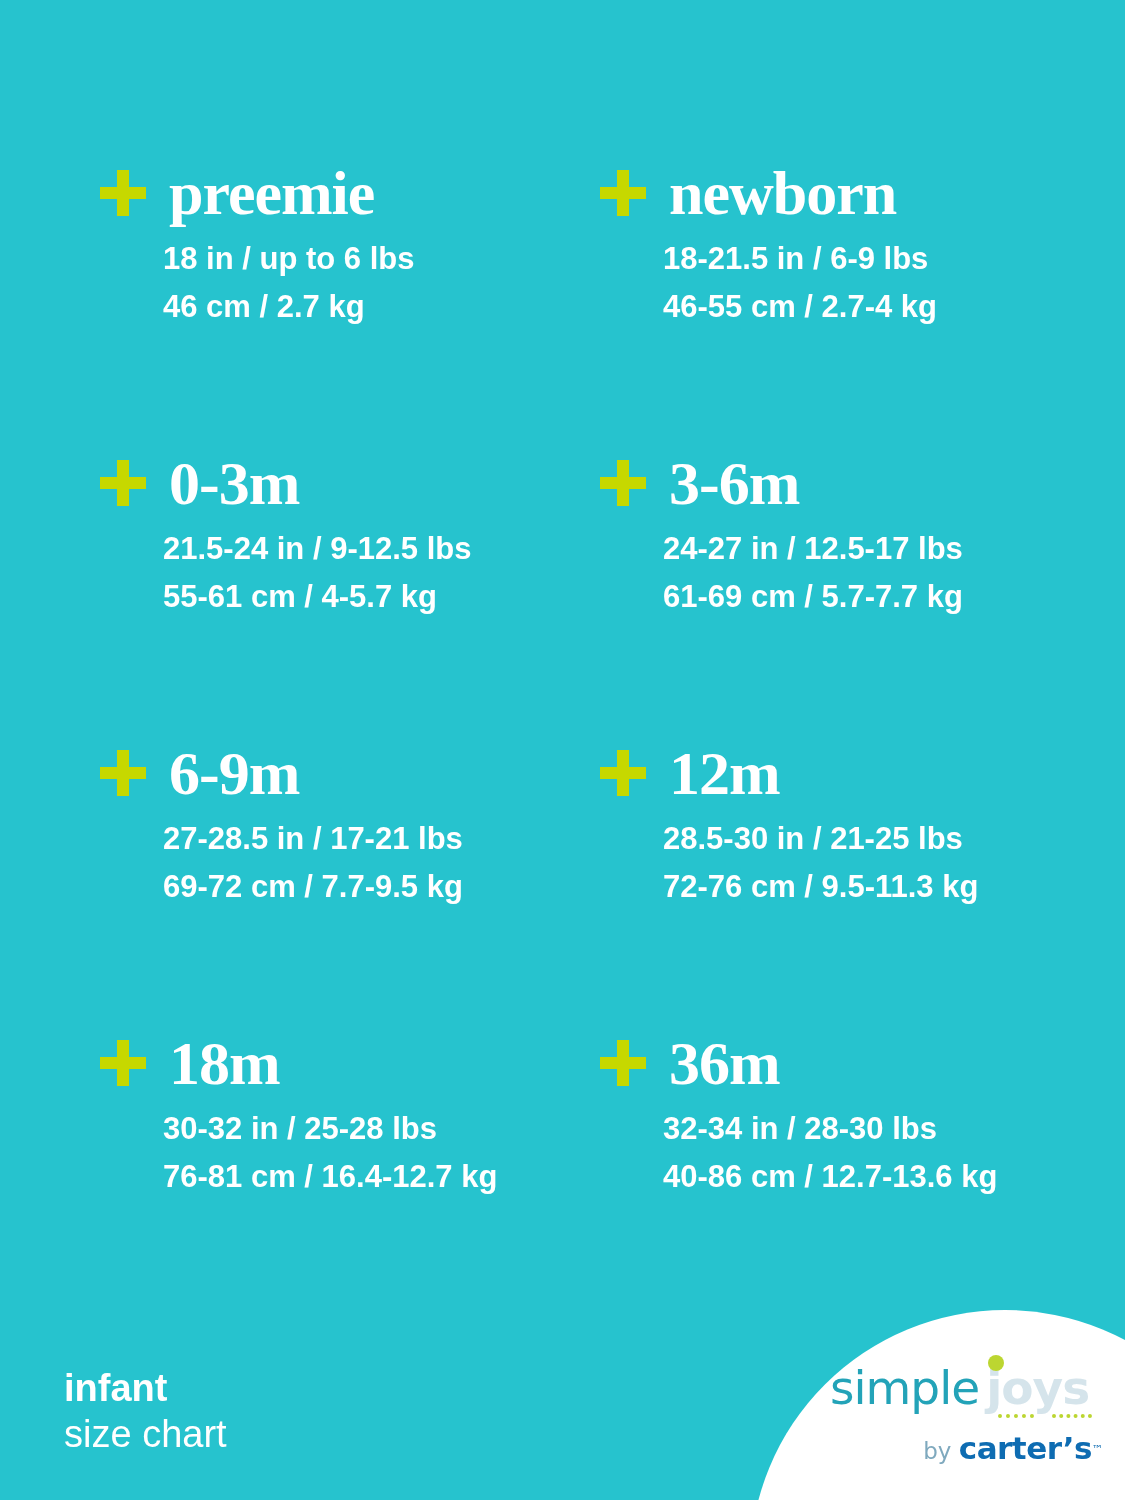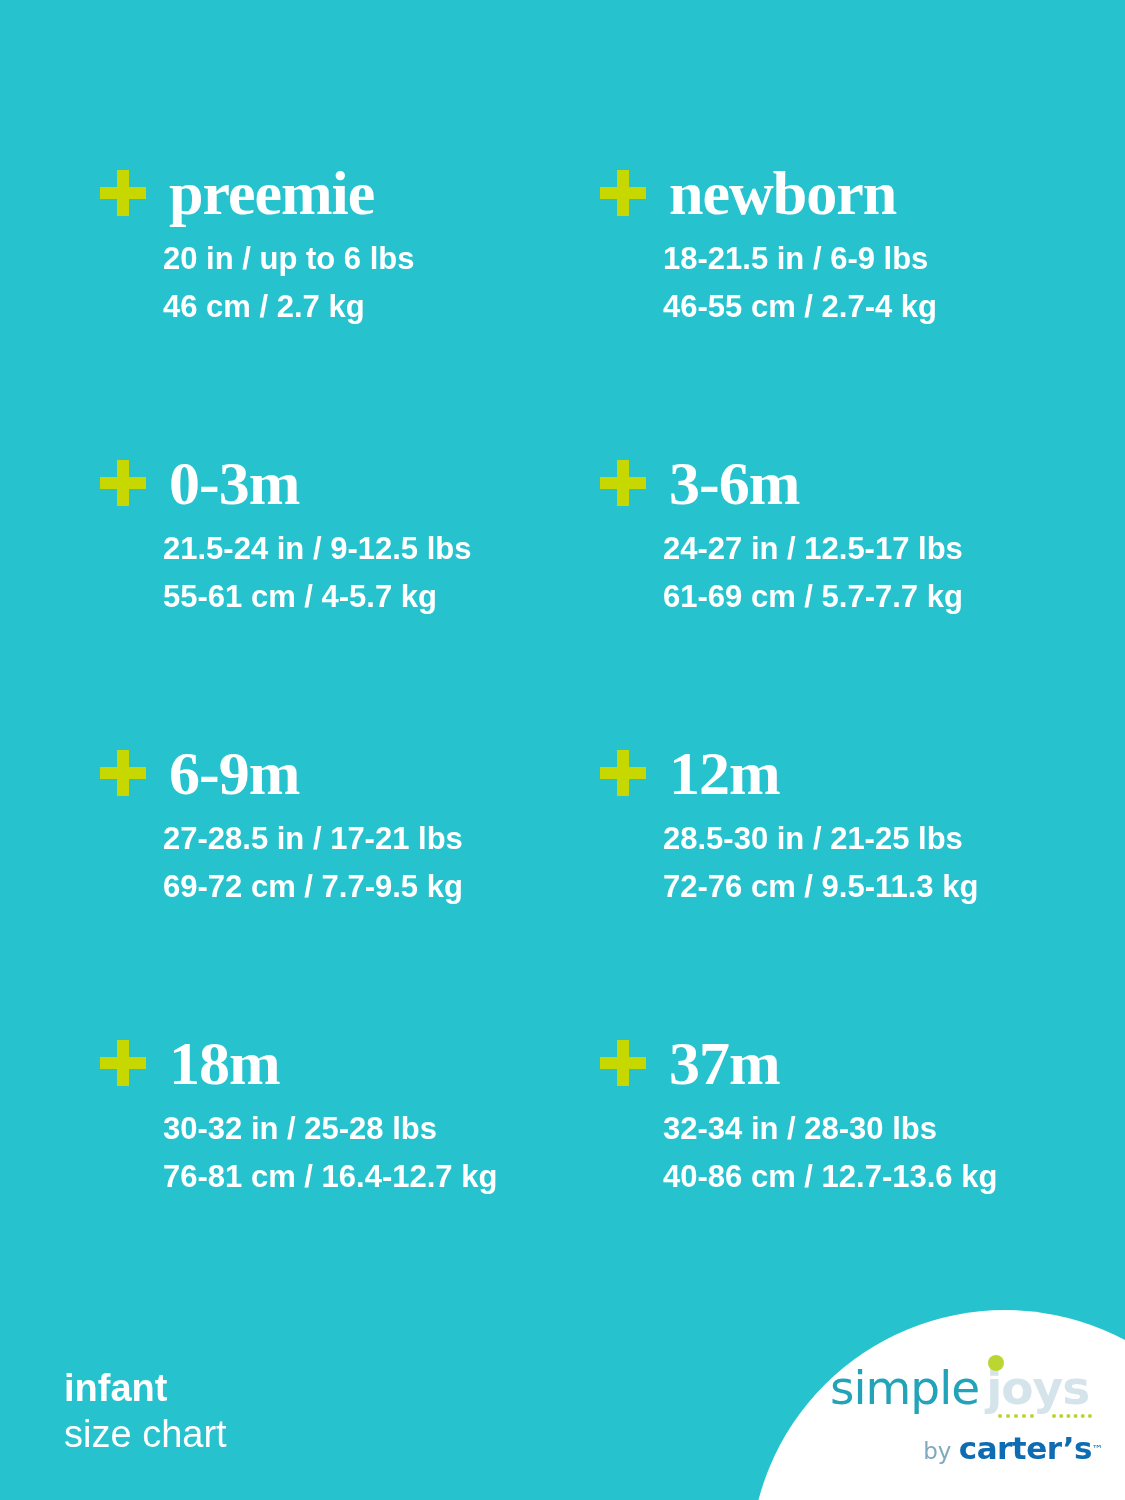--- a/index.html
+++ b/index.html
@@ -61,21 +61,21 @@
 </head>
 <body>
 
 <div class="size-grid">
 
   <div class="cell">
     <div class="size-header">
       <span class="plus"></span>
       <h2 class="size-label">preemie</h2>
     </div>
-    <div class="detail">20 in / up to 6 lbs</div>
+    <div class="detail">18 in / up to 6 lbs</div>
     <div class="detail">46 cm / 2.7 kg</div>
   </div>
 
   <div class="cell">
     <div class="size-header">
       <span class="plus"></span>
       <h2 class="size-label">newborn</h2>
     </div>
     <div class="detail">18-21.5 in / 6-9 lbs</div>
     <div class="detail">46-55 cm / 2.7-4 kg</div>
@@ -122,21 +122,21 @@
       <span class="plus"></span>
       <h2 class="size-label">18m</h2>
     </div>
     <div class="detail">30-32 in / 25-28 lbs</div>
     <div class="detail">76-81 cm / 16.4-12.7 kg</div>
   </div>
 
   <div class="cell">
     <div class="size-header">
       <span class="plus"></span>
-      <h2 class="size-label">37m</h2>
+      <h2 class="size-label">36m</h2>
     </div>
     <div class="detail">32-34 in / 28-30 lbs</div>
     <div class="detail">40-86 cm / 12.7-13.6 kg</div>
   </div>
 
 </div>
 
 <div class="footer-label">
   <div class="cat">infant</div>
   <div class="sub">size chart</div>

